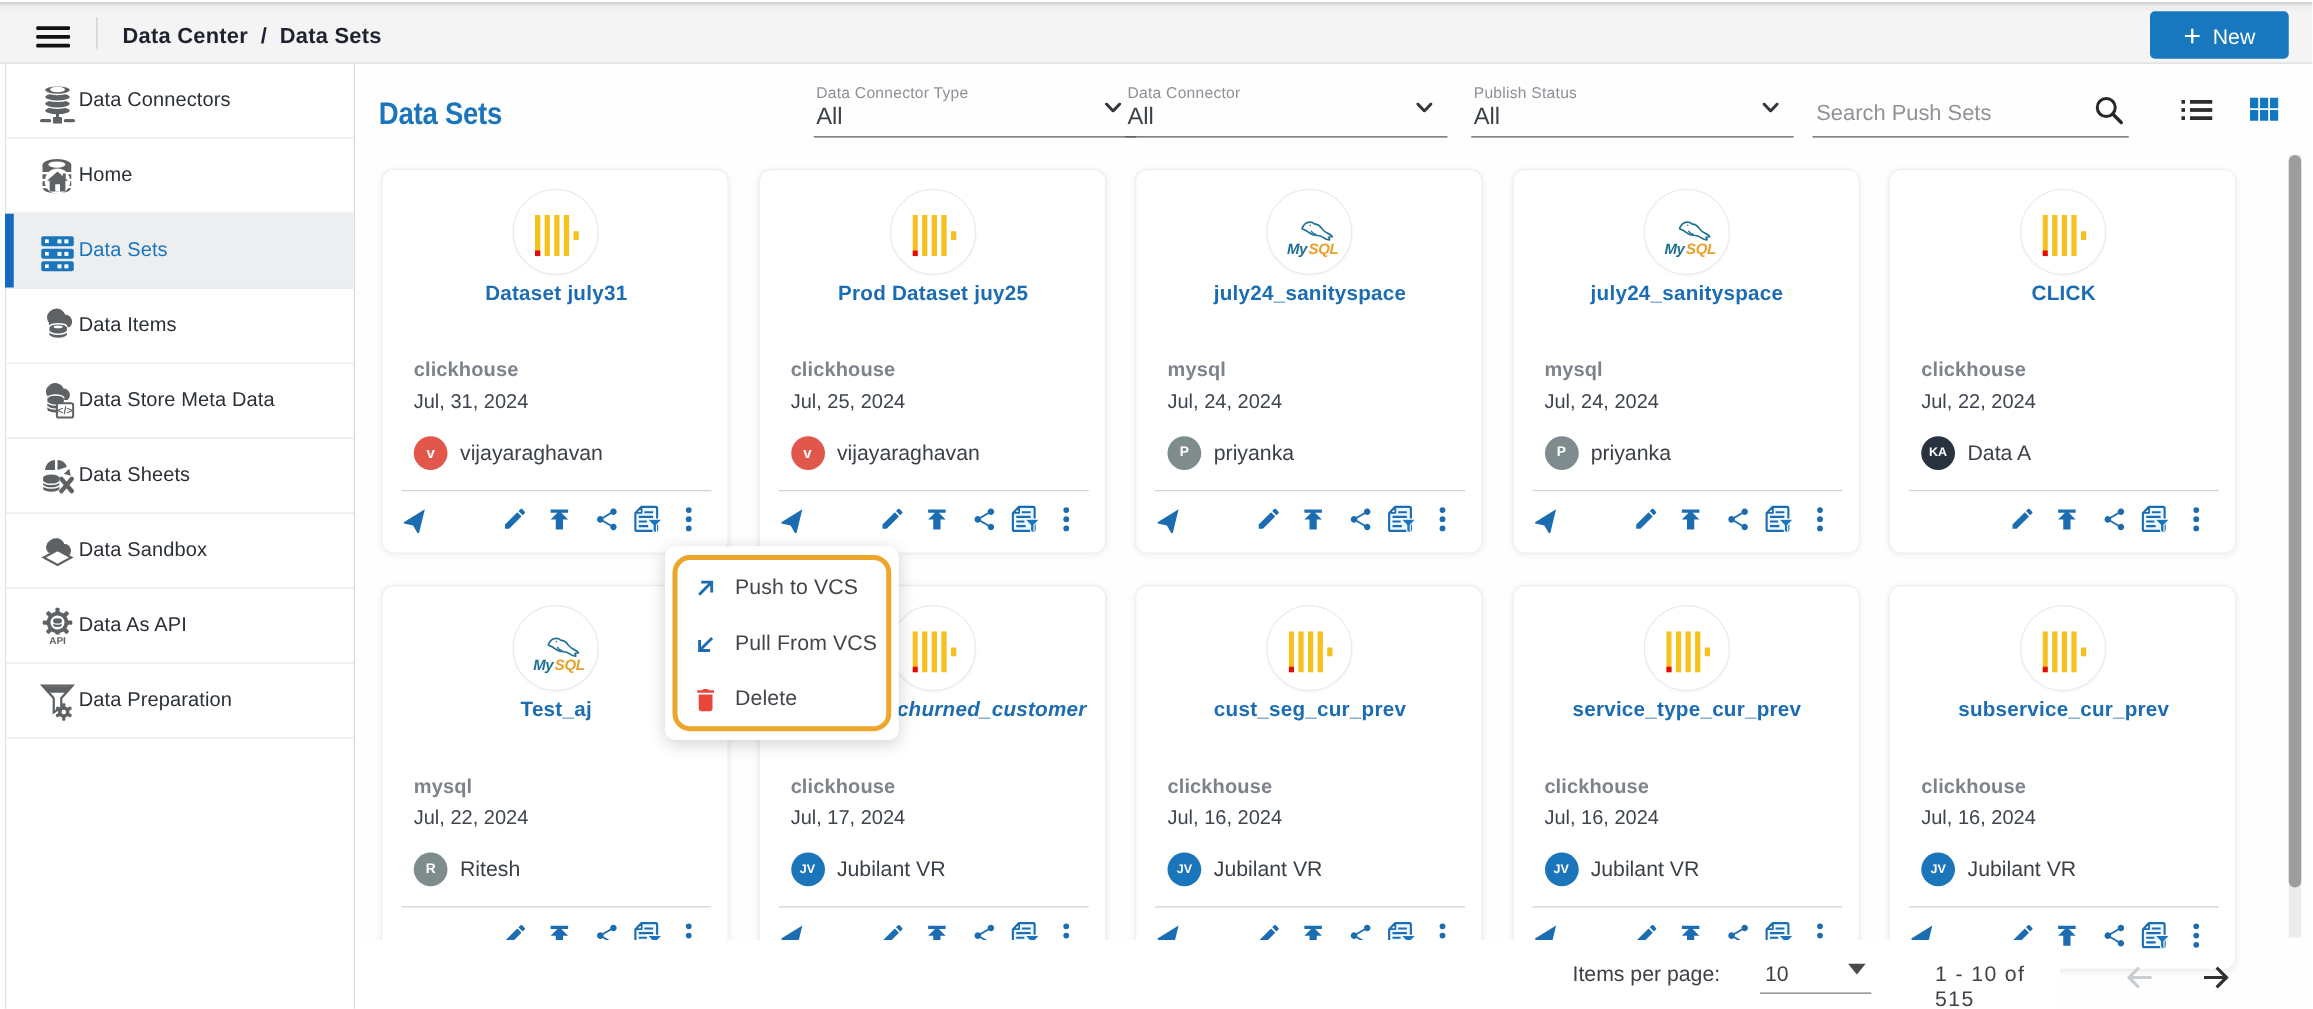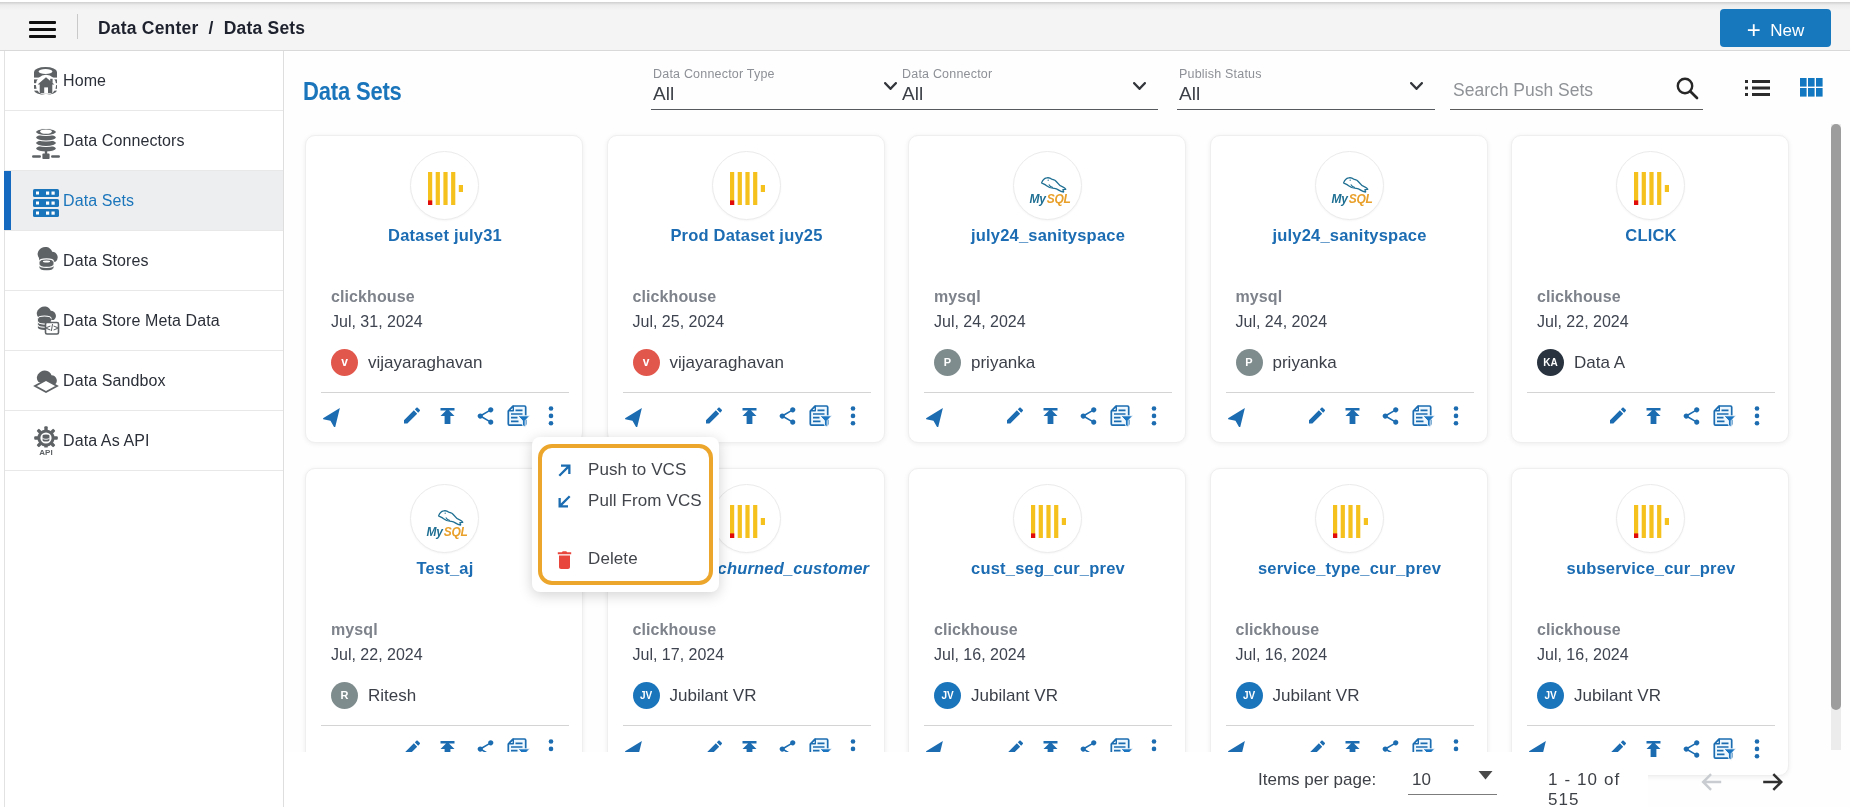--- a/index.html
+++ b/index.html
@@ -71,47 +71,47 @@
       <div></div>
       <div></div>
       <div></div>
     </div>
     <div id="tdiv"></div>
     <div id="crumb">Data Center&nbsp; /&nbsp; Data Sets</div>
     <div id="newbtn"><span style="font-size:24px;font-weight:400;position:relative;top:2px;">+</span>&nbsp; New</div>
   </div>
 <div id="sidebar">
     <div class="srow">
+      <span class="sicon"><svg width="32" height="34" viewBox="0 0 32 34" style="">
+          <ellipse cx="16" cy="23.5" rx="10.5" ry="3.5" fill="#5e6265" stroke="#fff" stroke-width="1.2"></ellipse>
+          <ellipse cx="16" cy="18" rx="10.5" ry="3.5" fill="#5e6265" stroke="#fff" stroke-width="1.2"></ellipse>
+          <ellipse cx="16" cy="12.5" rx="10.5" ry="3.5" fill="#5e6265" stroke="#fff" stroke-width="1.2"></ellipse>
+          <ellipse cx="16" cy="7" rx="10.5" ry="3.5" fill="#5e6265" stroke="#fff" stroke-width="1.2"></ellipse>
+          <ellipse cx="16" cy="6.6" rx="6" ry="2.2" fill="#fff"></ellipse>
+          <rect x="14.8" y="26" width="2.4" height="3.4" fill="#5e6265"></rect>
+          <rect x="12.4" y="28.6" width="7.2" height="5.4" rx="0.8" fill="#5e6265"></rect>
+          <rect x="2" y="30.2" width="9" height="2.6" rx="1.3" fill="#5e6265"></rect>
+          <rect x="21" y="30.2" width="9" height="2.6" rx="1.3" fill="#5e6265"></rect>
+        </svg></span>
+      <span class="stxt">Data Connectors</span>
+    </div>
+    <div class="srow">
       <span class="sicon"><svg width="31" height="32" viewBox="0 0 31 32" style="">
           <ellipse cx="15.5" cy="7" rx="11.5" ry="4.9" fill="#5e6265"></ellipse>
           <path d="M4 7 L4 25 A11.5 4.9 0 0 0 27 25 L27 7 Z" fill="#5e6265"></path>
           <ellipse cx="15.5" cy="6.6" rx="6.8" ry="2.5" fill="#fff"></ellipse>
           <rect x="3" y="12.6" width="25" height="1.8" fill="#fff"></rect>
           <rect x="3" y="18.2" width="25" height="1.8" fill="#fff"></rect>
           <rect x="3" y="23.8" width="25" height="1.8" fill="#fff"></rect>
           <circle cx="16" cy="20" r="10.2" fill="#fff"></circle>
           <rect x="20.2" y="13.8" width="2.4" height="4" fill="#5e6265"></rect>
           <path d="M16 12.2 L7.6 19.6 h2.1 v8.6 h12.6 v-8.6 h2.1 Z" fill="#5e6265"></path>
           <rect x="14.2" y="22.4" width="3.8" height="5.8" fill="#fff"></rect>
         </svg></span>
       <span class="stxt">Home</span>
-    </div>
-    <div class="srow">
-      <span class="sicon"><svg width="32" height="34" viewBox="0 0 32 34" style="">
-          <ellipse cx="16" cy="23.5" rx="10.5" ry="3.5" fill="#5e6265" stroke="#fff" stroke-width="1.2"></ellipse>
-          <ellipse cx="16" cy="18" rx="10.5" ry="3.5" fill="#5e6265" stroke="#fff" stroke-width="1.2"></ellipse>
-          <ellipse cx="16" cy="12.5" rx="10.5" ry="3.5" fill="#5e6265" stroke="#fff" stroke-width="1.2"></ellipse>
-          <ellipse cx="16" cy="7" rx="10.5" ry="3.5" fill="#5e6265" stroke="#fff" stroke-width="1.2"></ellipse>
-          <ellipse cx="16" cy="6.6" rx="6" ry="2.2" fill="#fff"></ellipse>
-          <rect x="14.8" y="26" width="2.4" height="3.4" fill="#5e6265"></rect>
-          <rect x="12.4" y="28.6" width="7.2" height="5.4" rx="0.8" fill="#5e6265"></rect>
-          <rect x="2" y="30.2" width="9" height="2.6" rx="1.3" fill="#5e6265"></rect>
-          <rect x="21" y="30.2" width="9" height="2.6" rx="1.3" fill="#5e6265"></rect>
-        </svg></span>
-      <span class="stxt">Data Connectors</span>
     </div>
     <div class="srow active">
       <span class="sicon"><svg width="32" height="36" viewBox="0 0 32 36" style="">
           <rect x="3" y="4" width="26" height="8" rx="1.6" fill="#1b75bb"></rect>
           <rect x="6" y="6.5" width="3" height="3" fill="#fff"></rect>
           <rect x="16" y="6.5" width="3.2" height="3.2" fill="#fff"></rect>
           <rect x="21.5" y="6.5" width="3.2" height="3.2" fill="#fff"></rect>
           <rect x="3" y="14" width="26" height="8" rx="1.6" fill="#1b75bb"></rect>
           <rect x="6" y="16.5" width="3" height="3" fill="#fff"></rect>
           <rect x="16" y="16.5" width="3.2" height="3.2" fill="#fff"></rect>
@@ -124,32 +124,44 @@
       <span class="stxt">Data Sets</span>
     </div>
     <div class="srow">
       <span class="sicon"><svg width="32" height="32" viewBox="0 0 32 32" style="">
           <path d="M9 13 a6.5 6.5 0 0 1 1-9 a7.5 7.5 0 0 1 12.2 2.7 a5.6 5.6 0 0 1 3.3 10 L9.5 17 Z" fill="#5e6265"></path>
           <ellipse cx="16.5" cy="16.5" rx="7" ry="2.6" fill="#5e6265" stroke="#fff" stroke-width="1.2"></ellipse>
           <path d="M9.5 16.5 v7 a7 2.6 0 0 0 14 0 v-7" fill="#5e6265"></path>
           <path d="M9.5 19.8 a7 2.6 0 0 0 14 0 M9.5 23.2 a7 2.6 0 0 0 14 0" stroke="#fff" stroke-width="1.2" fill="none"></path>
           <ellipse cx="16.5" cy="16.5" rx="3.6" ry="1.1" fill="#fff"></ellipse>
         </svg></span>
-      <span class="stxt">Data Stores</span>
+      <span class="stxt">Data Items</span>
     </div>
     <div class="srow">
       <span class="sicon"><svg width="32" height="32" viewBox="0 0 32 32" style="">
           <path d="M8 12 a6 6 0 0 1 1.4-8.6 a7 7 0 0 1 11.4 2.4 a5.2 5.2 0 0 1 3.2 9.2 L9 15 Z" fill="#5e6265"></path>
           <ellipse cx="14.5" cy="13.5" rx="6.6" ry="2.5" fill="#5e6265" stroke="#fff" stroke-width="1.1"></ellipse>
           <path d="M7.9 13.5 v9 a6.6 2.5 0 0 0 13.2 0 v-9" fill="#5e6265"></path>
           <path d="M7.9 16.6 a6.6 2.5 0 0 0 13.2 0 M7.9 19.8 a6.6 2.5 0 0 0 13.2 0" stroke="#fff" stroke-width="1.1" fill="none"></path>
           <rect x="15.5" y="17.5" width="13" height="11.5" rx="1.5" fill="#fff" stroke="#5e6265" stroke-width="1.6"></rect>
           <text x="22" y="26.4" font-size="8.5" font-weight="700" fill="#5e6265" text-anchor="middle" font-family="Liberation Sans">&lt;/&gt;</text>
         </svg></span>
       <span class="stxt">Data Store Meta Data</span>
+    </div>
+    <div class="srow">
+      <span class="sicon"><svg width="32" height="32" viewBox="0 0 32 32" style="">
+          <path d="M14 3 a8 8 0 0 0 -8 8 h8 Z" fill="#5e6265"></path>
+          <path d="M16 3 a8 8 0 0 1 7.5 5.5 l-7.5 2.5 Z" fill="#5e6265"></path>
+          <path d="M21 14 l4.5 -4 l1 5.5 Z" fill="#5e6265"></path>
+          <ellipse cx="11" cy="17" rx="6.5" ry="2.4" fill="#5e6265"></ellipse>
+          <path d="M4.5 17 v9 a6.5 2.4 0 0 0 13 0 v-9" fill="#5e6265"></path>
+          <path d="M4.5 20 a6.5 2.4 0 0 0 13 0 M4.5 23 a6.5 2.4 0 0 0 13 0" stroke="#fff" stroke-width="1.1" fill="none"></path>
+          <path d="M19 18 l8.5 10 M27.5 18 l-8.5 10" stroke="#5e6265" stroke-width="3.4" stroke-linecap="round"></path>
+        </svg></span>
+      <span class="stxt">Data Sheets</span>
     </div>
     <div class="srow">
       <span class="sicon"><svg width="32" height="32" viewBox="0 0 32 32" style="">
           <path d="M8.5 17 a6.2 6.2 0 0 1 1.2-9.4 a7.2 7.2 0 0 1 11.8 2.6 a5.4 5.4 0 0 1 3 9.8 Z" fill="#5e6265"></path>
           <path d="M16 15 L27 21 L16 27 L5 21 Z" fill="#fff" stroke="#5e6265" stroke-width="1.8"></path>
         </svg></span>
       <span class="stxt">Data Sandbox</span>
     </div>
     <div class="srow">
       <span class="sicon"><svg width="32" height="32" viewBox="0 0 32 32" style="">
@@ -165,20 +177,37 @@
             <rect x="-1.7" y="-11.8" width="3.4" height="4.6" rx="1" transform="translate(16 13) rotate(315)"></rect>
           </g>
           <circle cx="16" cy="13" r="5.6" fill="#fff"></circle>
           <ellipse cx="16" cy="10.8" rx="3.4" ry="1.3" fill="#5e6265"></ellipse>
           <path d="M12.6 10.8 v4.4 a3.4 1.3 0 0 0 6.8 0 v-4.4" fill="#5e6265"></path>
           <path d="M12.6 13 a3.4 1.3 0 0 0 6.8 0" stroke="#fff" stroke-width=".9" fill="none"></path>
           <rect x="7" y="22.5" width="18" height="9" rx="1.5" fill="#fff"></rect>
           <text x="16" y="30" font-size="8" font-weight="700" fill="#5e6265" text-anchor="middle" font-family="Liberation Sans">API</text>
         </svg></span>
       <span class="stxt">Data As API</span>
+    </div>
+    <div class="srow">
+      <span class="sicon"><svg width="32" height="32" viewBox="0 0 32 32" style="">
+          <path d="M4 3.5 h24 l-9 10 v7.5 l-6 4 v-11.5 Z" fill="none" stroke="#5e6265" stroke-width="1.8"></path>
+          <path d="M4.8 4.2 h22.4 l-4.4 5 h-13.6 Z" fill="#5e6265"></path>
+          <g fill="#5e6265">
+            <circle cx="21" cy="24.5" r="4.6"></circle>
+            <rect x="-1.3" y="-7" width="2.6" height="3.4" rx=".8" transform="translate(21 24.5) rotate(0)"></rect>
+            <rect x="-1.3" y="-7" width="2.6" height="3.4" rx=".8" transform="translate(21 24.5) rotate(60)"></rect>
+            <rect x="-1.3" y="-7" width="2.6" height="3.4" rx=".8" transform="translate(21 24.5) rotate(120)"></rect>
+            <rect x="-1.3" y="-7" width="2.6" height="3.4" rx=".8" transform="translate(21 24.5) rotate(180)"></rect>
+            <rect x="-1.3" y="-7" width="2.6" height="3.4" rx=".8" transform="translate(21 24.5) rotate(240)"></rect>
+            <rect x="-1.3" y="-7" width="2.6" height="3.4" rx=".8" transform="translate(21 24.5) rotate(300)"></rect>
+            <circle cx="21" cy="24.5" r="1.8" fill="#fff"></circle>
+          </g>
+        </svg></span>
+      <span class="stxt">Data Preparation</span>
     </div>
   </div>
 <div id="content"></div>
 <div id="h1">Data Sets</div>
 <div class="ffield" style="left:651px;">
     <div class="flabel">Data Connector Type</div>
     <div class="fval">All</div>
     <div class="fchev"><svg width="13" height="8" viewBox="0 0 13 8" style="">
         <polyline points="1.2,1.2 6.5,6.8 11.8,1.2" fill="none" stroke="#33363b" stroke-width="2.4" stroke-linecap="round" stroke-linejoin="round"></polyline>
       </svg></div>
@@ -652,21 +681,21 @@
     </div>
   </div>
 <div id="popup">
     <div id="popin"></div>
 <div class="pitem" style="top:21px;">
       <svg width="19" height="19" viewBox="0 0 19 19" style="">
         <path d="M6 3.5 v2.3 h5.6 L3.5 13.9 L5.1 15.5 L13.2 7.4 V13 h2.3 V3.5 Z" fill="#1b6cb0"></path>
       </svg>
       <span class="ptxt">Push to VCS</span>
     </div>
-<div class="pitem" style="top:52px;align-items:center;">
+<div class="pitem" style="top:66px;align-items:center;">
       <svg width="19" height="19" viewBox="0 0 19 19" style="">
         <path d="M13 15.5 v-2.3 H7.4 L15.5 5.1 L13.9 3.5 L5.8 11.6 V6 H3.5 v9.5 Z" fill="#1b6cb0"></path>
       </svg>
       <span class="ptxt">Pull From VCS</span>
     </div>
 <div class="pitem" style="top:110px;">
       <svg width="19" height="21" viewBox="0 0 19 21" style="">
         <path d="M4 6.5 h11 V18 c0 1.1-.9 2-2 2 H6 c-1.1 0-2-.9-2-2 Z" fill="#e8453c"></path>
         <path d="M2.8 3.2 h4 l1-1 h3.4 l1 1 h4 v2 H2.8 Z" fill="#e8453c"></path>
       </svg>

